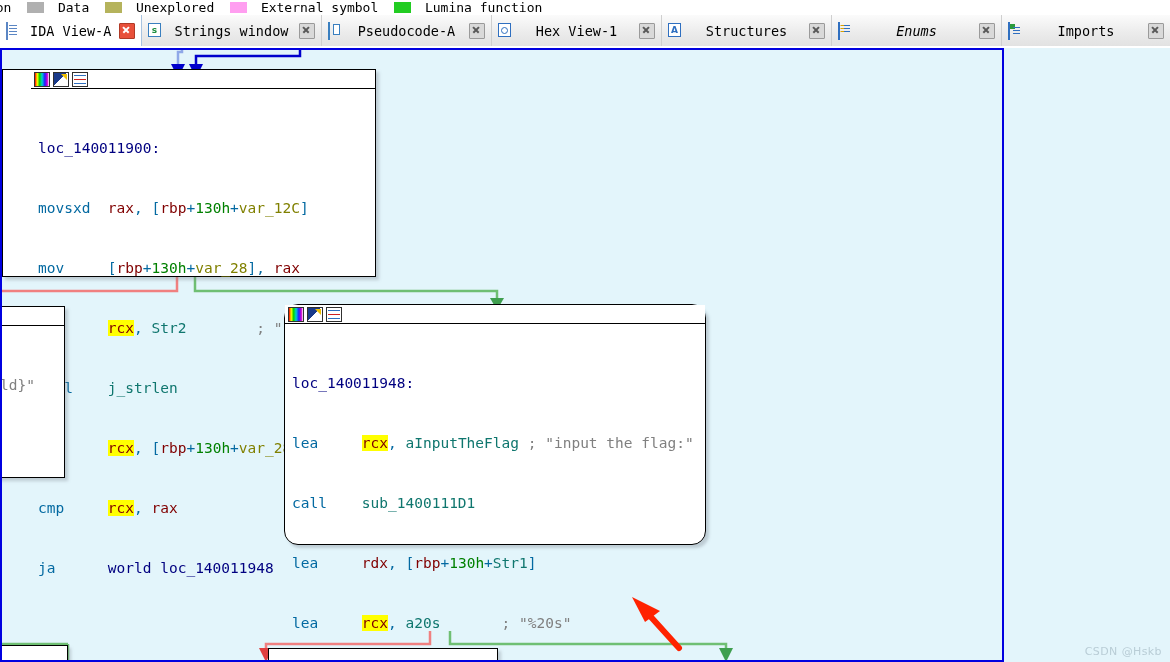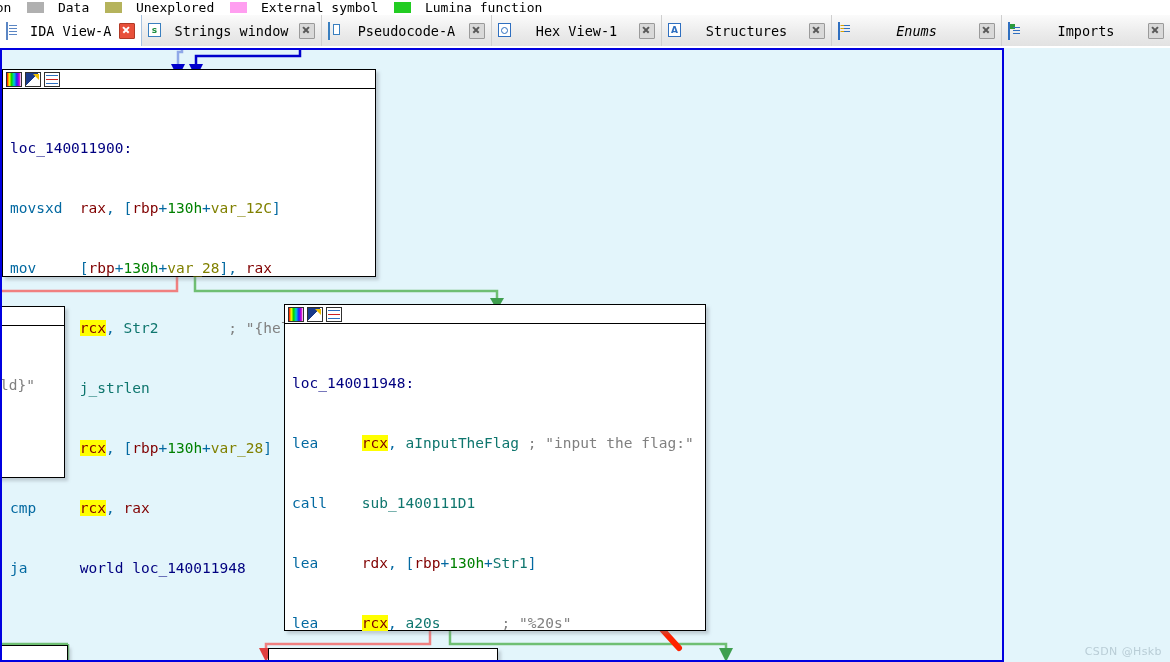--- a/index.html
+++ b/index.html
@@ -363,21 +363,21 @@
 
       <path d="M 68,596 L 68,614" stroke="#6fbf73" stroke-width="2.5" fill="none"></path>
       <path d="M -10,596 L 68,596" stroke="#6fbf73" stroke-width="2.5" fill="none"></path>
 
       <g>
         <path d="M 679,600 L 641,558" stroke="#ff2200" stroke-width="6" fill="none" stroke-linecap="round"></path>
         <polygon points="632,549 660,563 645,574" fill="#ff2200"></polygon>
       </g>
     </svg>
 
-    <div class="node" style="left:2px; top:21px; width:374px; height:208px;">
+    <div class="node" style="left:2px; top:21px; width:374px; height:208px;padding-left:28px;">
       <div class="node-title">
         <span class="nt-ico nt-palette"></span>
         <span class="nt-ico nt-pencil"></span>
         <span class="nt-ico nt-graph"></span>
       </div>
       <div class="node-body">
         <div class="ln"><span class="c-loc">loc_140011900:</span></div>
         <div class="ln"><span class="c-mnem">movsxd  </span><span class="c-reg">rax</span><span class="c-mnem">, [</span><span class="c-reg">rbp</span><span class="c-mnem">+</span><span class="c-num">130h</span><span class="c-mnem">+</span><span class="c-var">var_12C</span><span class="c-mnem">]</span></div>
         <div class="ln"><span class="c-mnem">mov     [</span><span class="c-reg">rbp</span><span class="c-mnem">+</span><span class="c-num">130h</span><span class="c-mnem">+</span><span class="c-var">var_28</span><span class="c-mnem">], </span><span class="c-reg">rax</span></div>
         <div class="ln"><span class="c-mnem">lea     </span><span class="c-regH">rcx</span><span class="c-mnem">, </span><span class="c-sym">Str2</span><span class="c-mnem">        </span><span class="c-cmt">; "{hello_world}"</span></div>
@@ -388,21 +388,21 @@
       </div>
     </div>
 
     <div class="node" style="left:-62px; top:258px; width:127px; height:172px;">
       <div class="node-title"></div>
       <div class="node-body">
         <div class="ln" style="padding-left:0px;"><span class="c-cmt">    world}"</span></div>
       </div>
     </div>
 
-    <div class="node" style="left:284px; top:256px; width:422px; height:327px;">
+    <div class="node" style="left:284px; top:256px; width:422px; height:241px;border-radius:14px;">
       <div class="node-title">
         <span class="nt-ico nt-palette"></span>
         <span class="nt-ico nt-pencil"></span>
         <span class="nt-ico nt-graph"></span>
       </div>
       <div class="node-body">
         <div class="ln"><span class="c-loc">loc_140011948:</span></div>
         <div class="ln"><span class="c-mnem">lea     </span><span class="c-regH">rcx</span><span class="c-mnem">, </span><span class="c-sym">aInputTheFlag</span><span class="c-mnem"> </span><span class="c-cmt">; "input the flag:"</span></div>
         <div class="ln"><span class="c-mnem">call    </span><span class="c-sym">sub_1400111D1</span></div>
         <div class="ln"><span class="c-mnem">lea     </span><span class="c-reg">rdx</span><span class="c-mnem">, [</span><span class="c-reg">rbp</span><span class="c-mnem">+</span><span class="c-num">130h</span><span class="c-mnem">+</span><span class="c-sym">Str1</span><span class="c-mnem">]</span></div>

